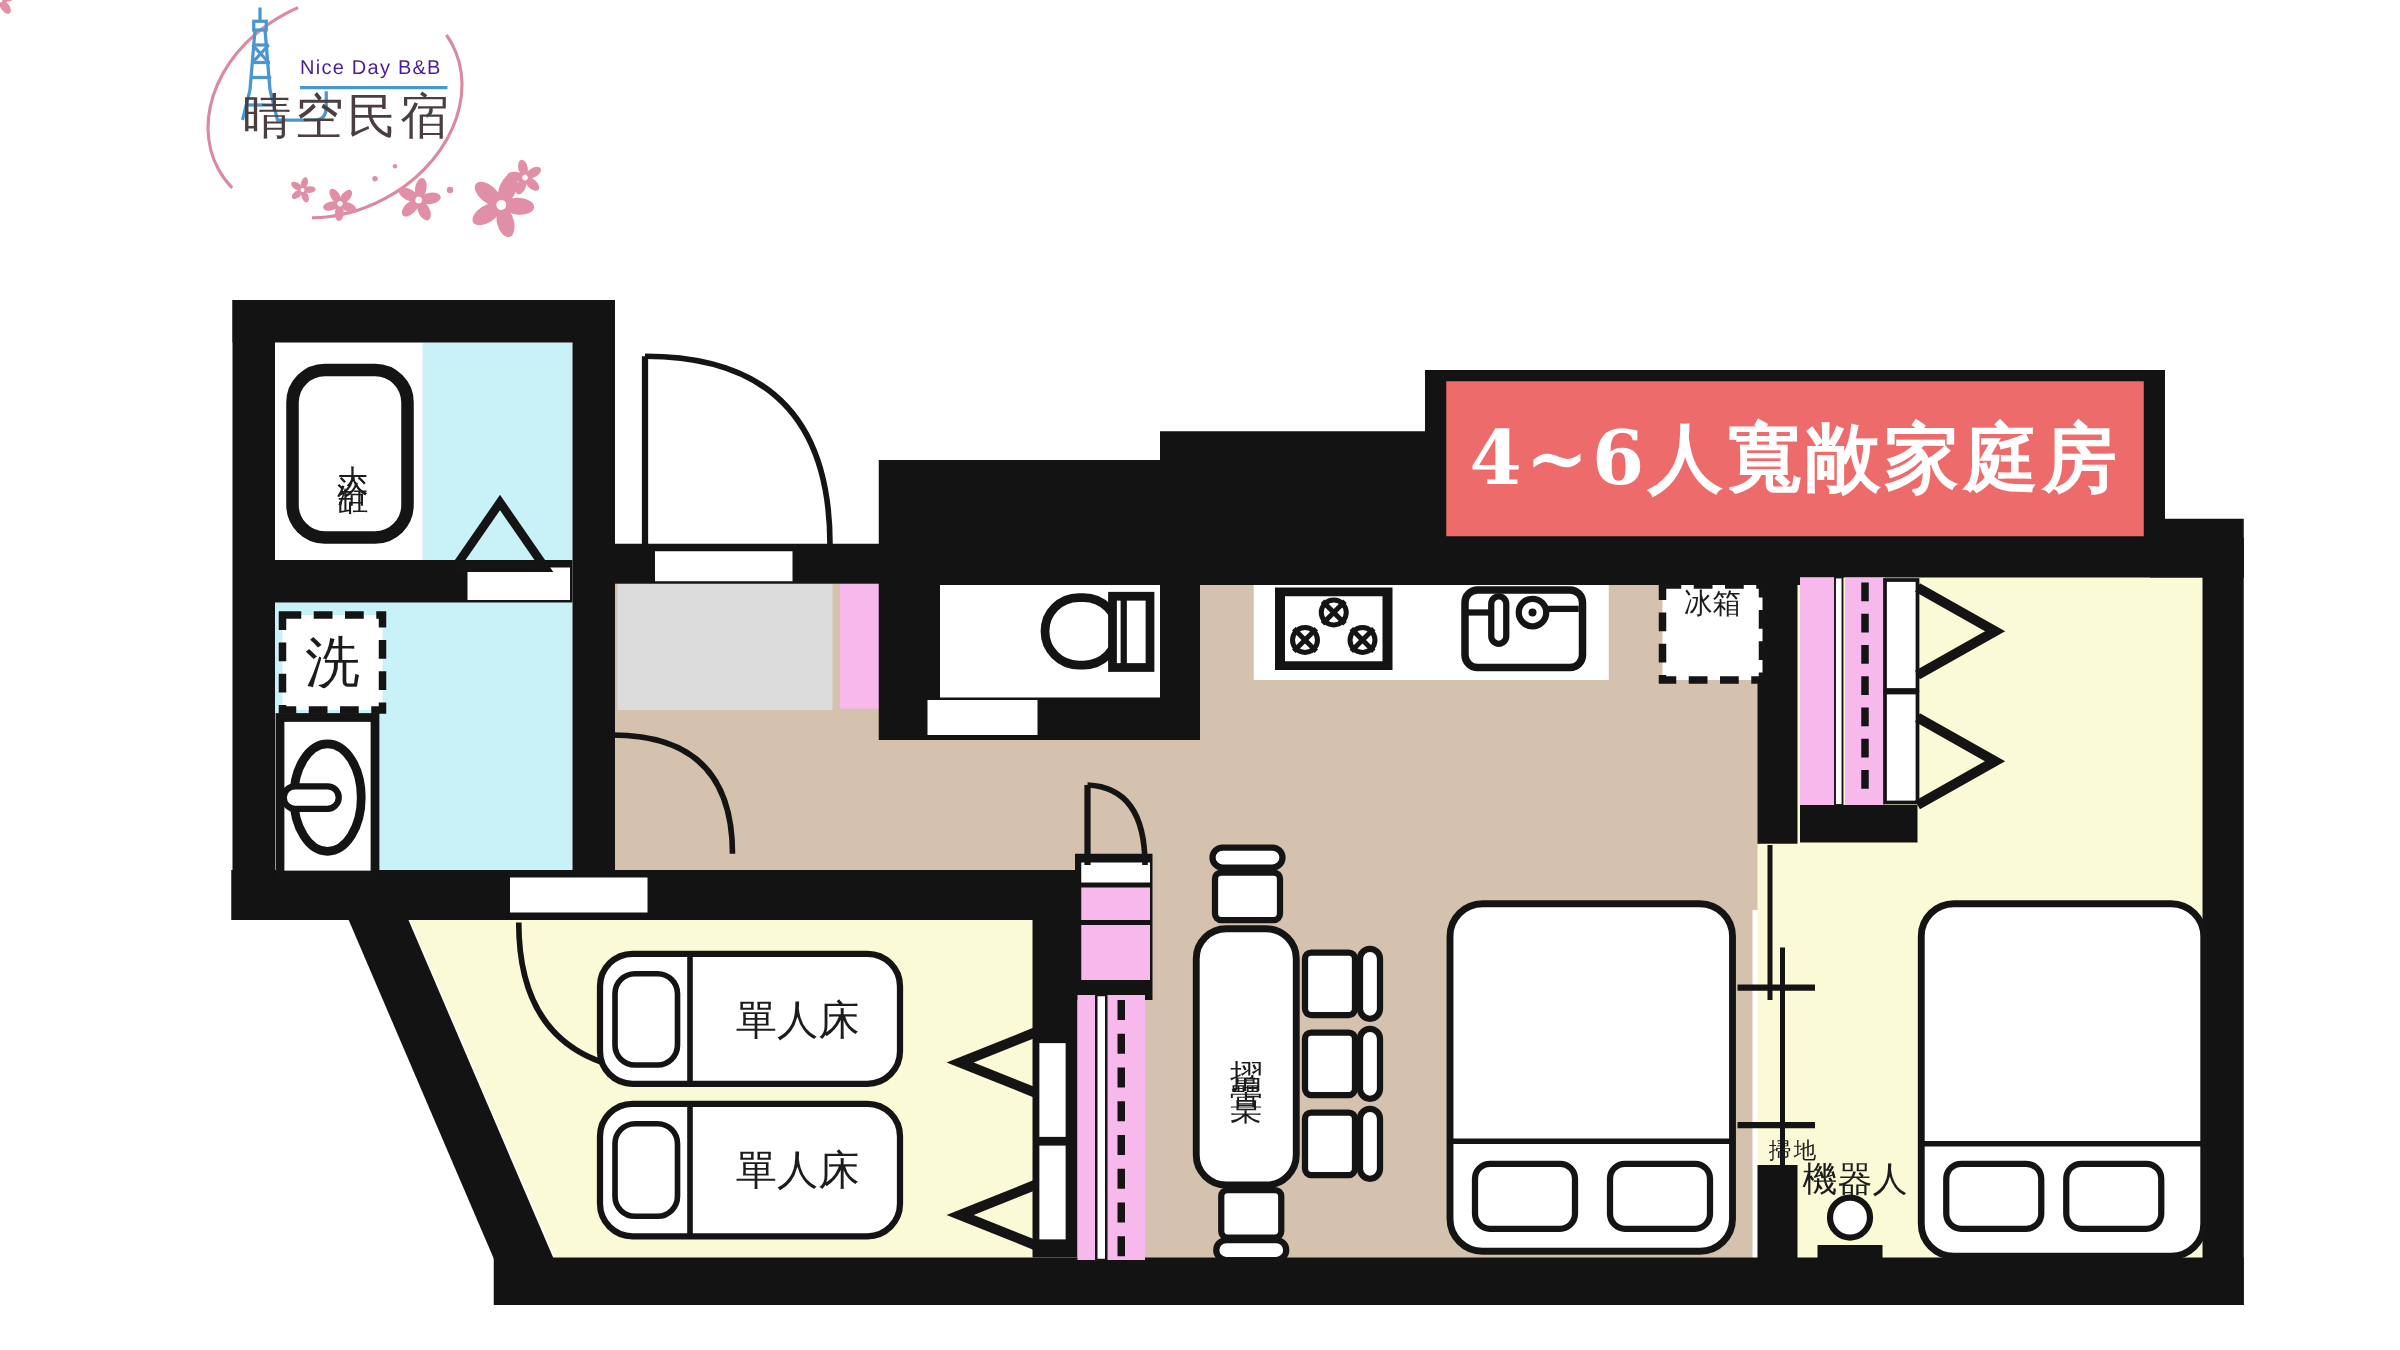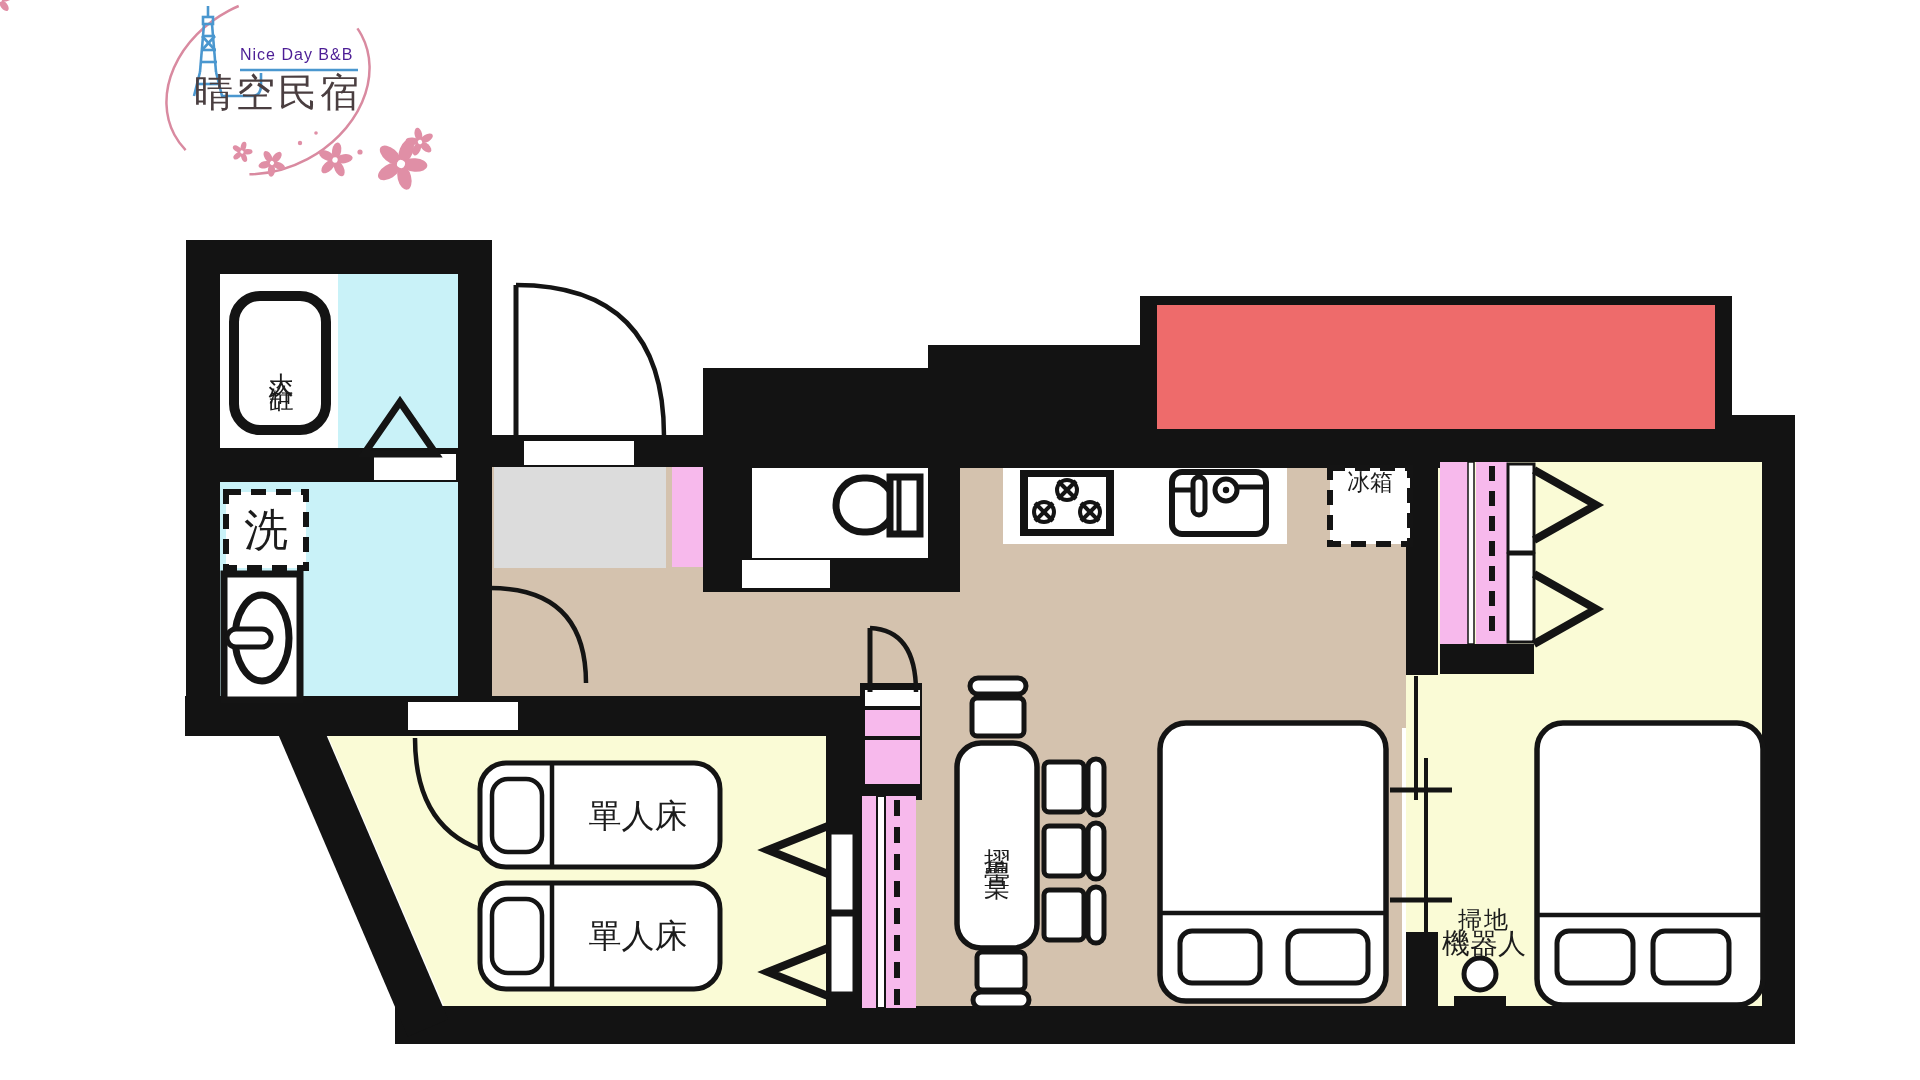--- a/index.html
+++ b/index.html
@@ -261,30 +261,31 @@
       <circle cx="300" cy="143" r="2.2" fill="#e08fa6"></circle>
       <circle cx="360" cy="152" r="2.6" fill="#e08fa6"></circle>
       <circle cx="316" cy="133" r="1.8" fill="#e08fa6"></circle>
     </g>
   </g>
 </svg>
 
 <div class="lbl brand-en" style="left:240px;top:45px;width:160px;height:20px;">Nice Day B&amp;B</div>
 <div class="lbl brand-zh" style="left:194px;top:70px;width:180px;height:46px;">晴空民宿</div>
 
+<div class="lbl banner-text" style="left:1157px;top:305px;width:558px;height:124px;">4~6人寬敞家庭房</div>
 
 <div class="lbl vert" style="left:248px;top:308px;width:66px;height:112px;font-size:25px;letter-spacing:8px;">大浴缸</div>
 
 <div class="lbl" style="left:226px;top:494px;width:80px;height:72px;font-size:44px;">洗</div>
 
 
 <div class="lbl" style="left:1330px;top:444px;width:80px;height:76px;font-size:23px;">冰箱</div>
 
 <div class="lbl" style="left:558px;top:793px;width:160px;height:46px;font-size:33px;">單人床</div>
 
 <div class="lbl" style="left:558px;top:913px;width:160px;height:46px;font-size:33px;">單人床</div>
 
 <div class="lbl vert" style="left:960px;top:755px;width:74px;height:182px;font-size:26px;letter-spacing:12px;">摺疊桌</div>
 
-<div class="lbl" style="left:1436px;top:906px;width:96px;height:28px;font-size:24px;letter-spacing:2px;">掃地</div>
+<div class="lbl" style="left:1387px;top:906px;width:96px;height:28px;font-size:18px;letter-spacing:2px;">掃地</div>
 <div class="lbl" style="left:1436px;top:930px;width:96px;height:28px;font-size:28px;">機器人</div>
 
 </div>
 
 </body></html>

